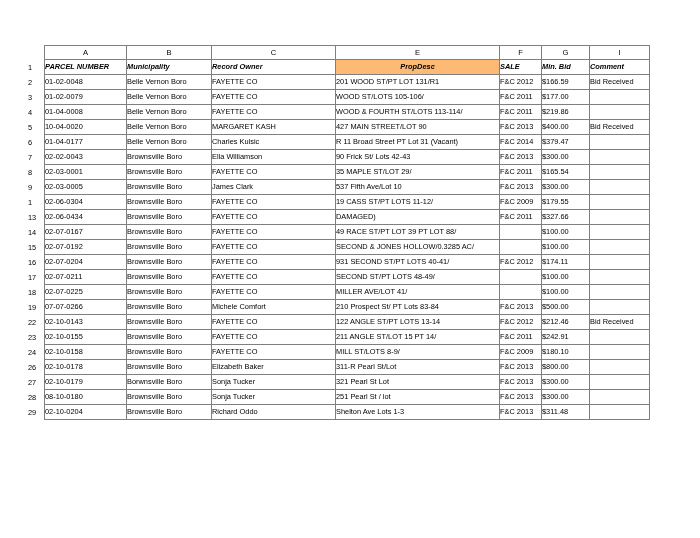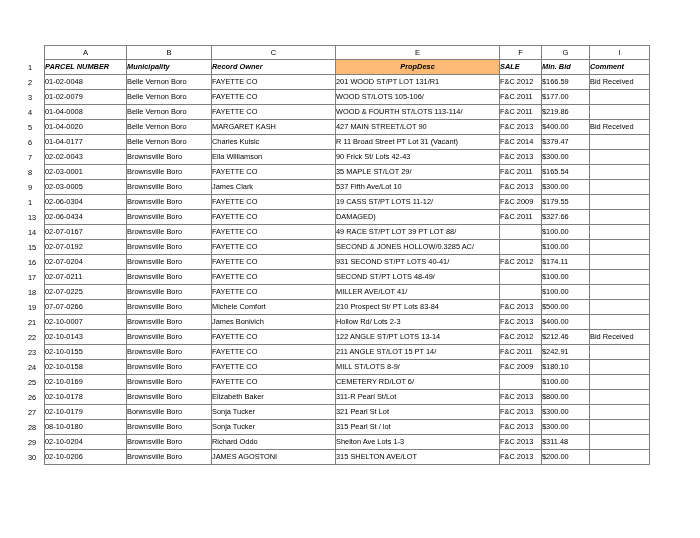--- a/index.html
+++ b/index.html
@@ -145,21 +145,21 @@
           <td class="cell">01-04-0008</td>
           <td class="cell">Belle Vernon Boro</td>
           <td class="cell">FAYETTE CO</td>
           <td class="cell">WOOD &amp; FOURTH ST/LOTS 113-114/</td>
           <td class="cell">F&amp;C 2011</td>
           <td class="cell num">$219.86</td>
           <td class="cell"></td>
         </tr>
         <tr>
           <td class="rownum">5</td>
-          <td class="cell">01-04-0020</td>
+          <td class="cell">10-04-0020</td>
           <td class="cell">Belle Vernon Boro</td>
           <td class="cell">MARGARET KASH</td>
           <td class="cell">427 MAIN STREET/LOT 90</td>
           <td class="cell">F&amp;C 2013</td>
           <td class="cell num">$400.00</td>
           <td class="cell">Bid Received</td>
         </tr>
         <tr>
           <td class="rownum">6</td>
           <td class="cell">01-04-0177</td>
@@ -274,30 +274,20 @@
           <td class="rownum">19</td>
           <td class="cell">07-07-0266</td>
           <td class="cell">Brownsville Boro</td>
           <td class="cell">Michele Comfort</td>
           <td class="cell">210 Prospect St/ PT Lots 83-84</td>
           <td class="cell">F&amp;C 2013</td>
           <td class="cell num">$500.00</td>
           <td class="cell"></td>
         </tr>
         <tr>
-          <td class="rownum">21</td>
-          <td class="cell">02-10-0007</td>
-          <td class="cell">Brownsville Boro</td>
-          <td class="cell">James Bonivich</td>
-          <td class="cell">Hollow Rd/ Lots 2-3</td>
-          <td class="cell">F&amp;C 2013</td>
-          <td class="cell num">$400.00</td>
-          <td class="cell"></td>
-        </tr>
-        <tr>
           <td class="rownum">22</td>
           <td class="cell">02-10-0143</td>
           <td class="cell">Brownsville Boro</td>
           <td class="cell">FAYETTE CO</td>
           <td class="cell">122 ANGLE ST/PT LOTS 13-14</td>
           <td class="cell">F&amp;C 2012</td>
           <td class="cell num">$212.46</td>
           <td class="cell">Bid Received</td>
         </tr>
         <tr>
@@ -311,30 +301,20 @@
           <td class="cell"></td>
         </tr>
         <tr>
           <td class="rownum">24</td>
           <td class="cell">02-10-0158</td>
           <td class="cell">Brownsville Boro</td>
           <td class="cell">FAYETTE CO</td>
           <td class="cell">MILL ST/LOTS 8-9/</td>
           <td class="cell">F&amp;C 2009</td>
           <td class="cell num">$180.10</td>
-          <td class="cell"></td>
-        </tr>
-        <tr>
-          <td class="rownum">25</td>
-          <td class="cell">02-10-0169</td>
-          <td class="cell">Brownsville Boro</td>
-          <td class="cell">FAYETTE CO</td>
-          <td class="cell">CEMETERY RD/LOT 6/</td>
-          <td class="cell"></td>
-          <td class="cell num">$100.00</td>
           <td class="cell"></td>
         </tr>
         <tr>
           <td class="rownum">26</td>
           <td class="cell">02-10-0178</td>
           <td class="cell">Brownsville Boro</td>
           <td class="cell">Elizabeth Baker</td>
           <td class="cell">311-R Pearl St/Lot</td>
           <td class="cell">F&amp;C 2013</td>
           <td class="cell num">$800.00</td>
@@ -348,40 +328,30 @@
           <td class="cell">321 Pearl St Lot</td>
           <td class="cell">F&amp;C 2013</td>
           <td class="cell num">$300.00</td>
           <td class="cell"></td>
         </tr>
         <tr>
           <td class="rownum">28</td>
           <td class="cell">08-10-0180</td>
           <td class="cell">Brownsville Boro</td>
           <td class="cell">Sonja Tucker</td>
-          <td class="cell">315 Pearl St / lot</td>
+          <td class="cell">251 Pearl St / lot</td>
           <td class="cell">F&amp;C 2013</td>
           <td class="cell num">$300.00</td>
           <td class="cell"></td>
         </tr>
         <tr>
           <td class="rownum">29</td>
           <td class="cell">02-10-0204</td>
           <td class="cell">Brownsville Boro</td>
           <td class="cell">Richard Oddo</td>
           <td class="cell">Shelton Ave Lots 1-3</td>
           <td class="cell">F&amp;C 2013</td>
           <td class="cell num">$311.48</td>
-          <td class="cell"></td>
-        </tr>
-        <tr>
-          <td class="rownum">30</td>
-          <td class="cell">02-10-0206</td>
-          <td class="cell">Brownsville Boro</td>
-          <td class="cell">JAMES AGOSTONI</td>
-          <td class="cell">315 SHELTON AVE/LOT</td>
-          <td class="cell">F&amp;C 2013</td>
-          <td class="cell num">$200.00</td>
           <td class="cell"></td>
         </tr>
       </tbody>
   </table>
 </div>
 
 </body></html>

